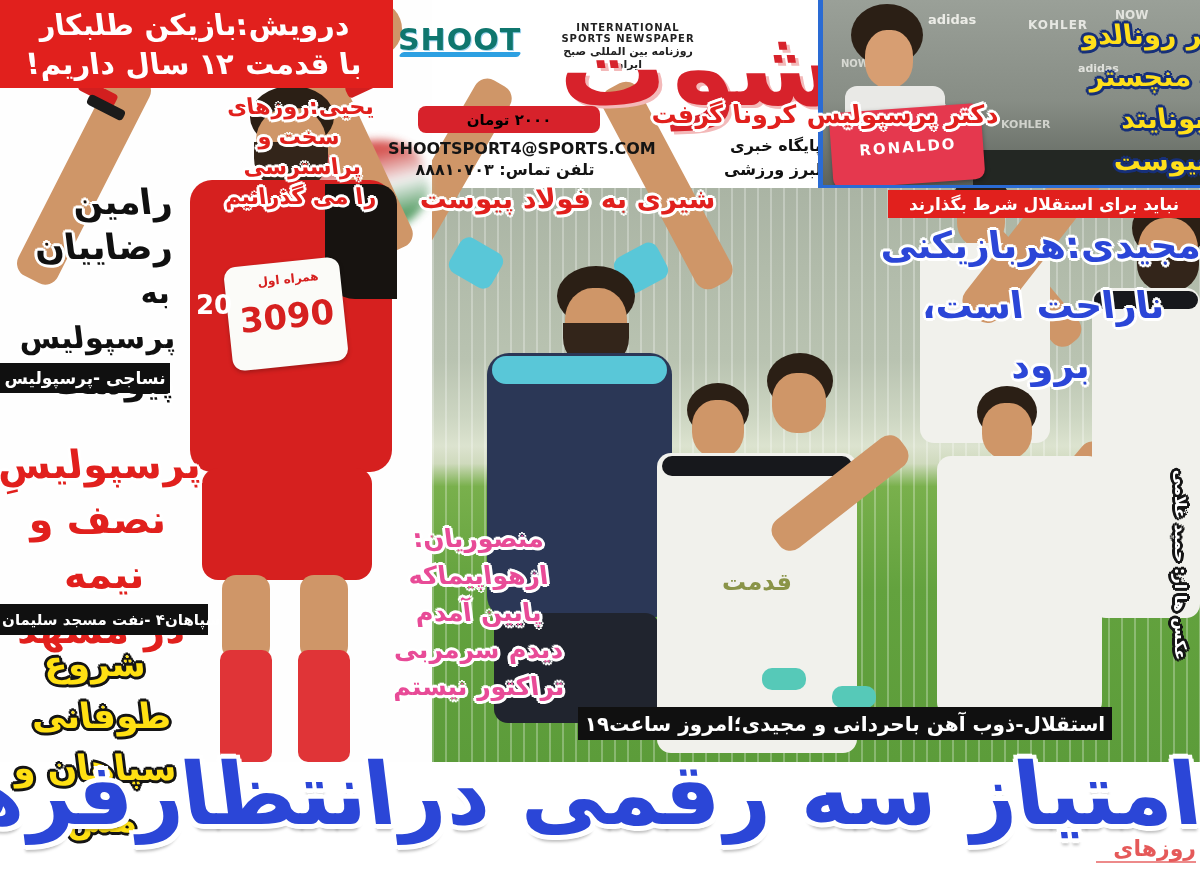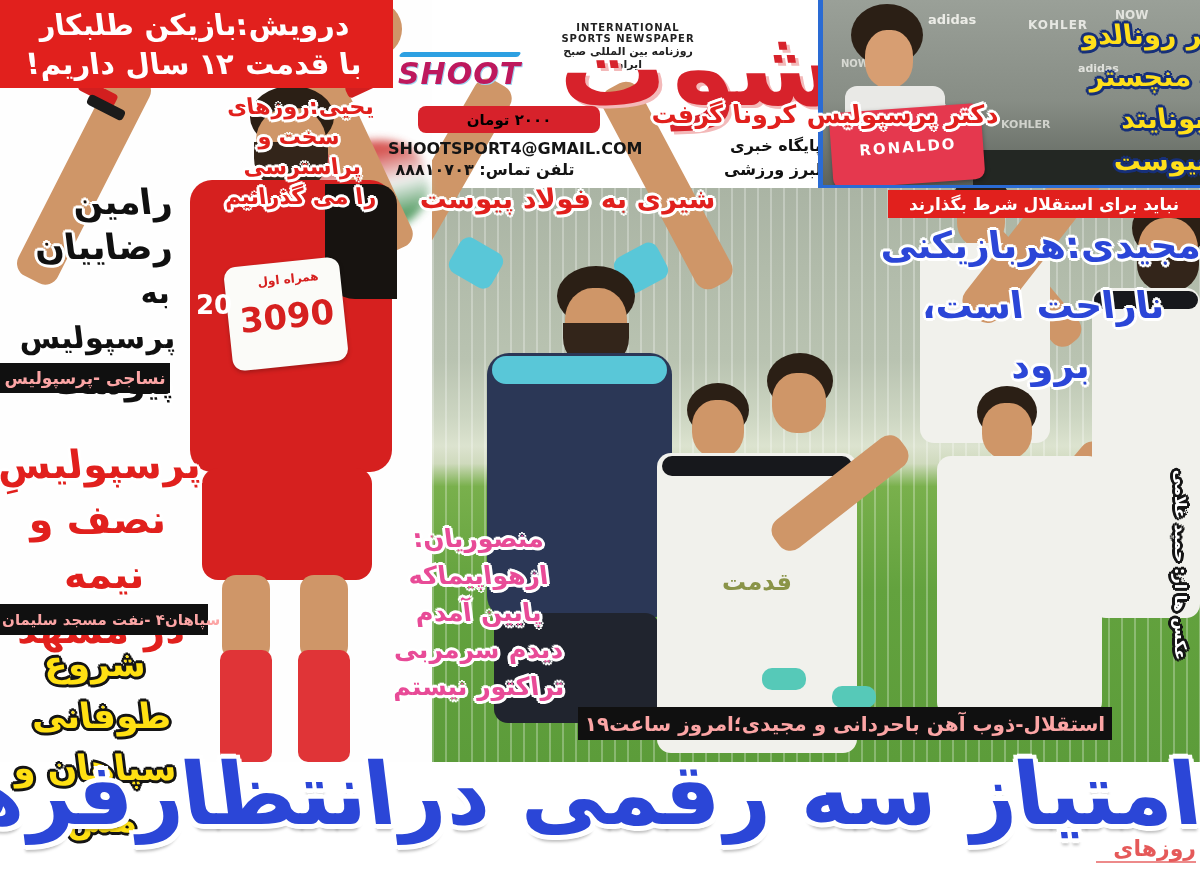--- a/index.html
+++ b/index.html
@@ -14,21 +14,21 @@
   
   .ow{text-shadow:-2px -2px 0 #fff,2px -2px 0 #fff,-2px 2px 0 #fff,2px 2px 0 #fff,
        -3px 0 0 #fff,3px 0 0 #fff,0 -3px 0 #fff,0 3px 0 #fff;}
   .ow-big{text-shadow:-4px -4px 0 #fff,4px -4px 0 #fff,-4px 4px 0 #fff,4px 4px 0 #fff,
        -5px 0 0 #fff,5px 0 0 #fff,0 -5px 0 #fff,0 5px 0 #fff,
        -2px -2px 0 #fff,2px 2px 0 #fff,2px -2px 0 #fff,-2px 2px 0 #fff,0 7px 3px rgba(0,0,0,.25);}
   .ok{text-shadow:-2px -2px 0 #151515,2px -2px 0 #151515,-2px 2px 0 #151515,2px 2px 0 #151515,
        -3px 0 0 #151515,3px 0 0 #151515,0 -3px 0 #151515,0 3px 0 #151515;}
   .onavy{text-shadow:-2px -2px 0 #17307a,2px -2px 0 #17307a,-2px 2px 0 #17307a,2px 2px 0 #17307a,
        -3px 0 0 #17307a,3px 0 0 #17307a,0 -3px 0 #17307a,0 3px 0 #17307a;}
-  .blackbar{background:#101010;color:#fca5a5;display:flex;align-items:center;justify-content:center;
+  .blackbar{background:#101010;color:#ffffff;display:flex;align-items:center;justify-content:center;
        font-weight:bold;white-space:nowrap;}
   
   .skin{background:#cf9668;border-radius:14px;}
   .hairball{background:#2b1f15;border-radius:50%;}
   .whitekit{background:#f1f1ec;border-radius:14px;}
   .seat-bg{background:
       repeating-linear-gradient(90deg,rgba(255,255,255,.28) 0 2px,rgba(0,0,0,0) 2px 13px),
       linear-gradient(180deg,#aab4a4 0%,#b9c3b1 30%,#cdd6c2 40%,#dce3cf 45%,#cfdabd 48%,
                       #79b04c 52%,#63a23e 70%,#5c9c3a 100%);}
 </style>
@@ -117,35 +117,35 @@
     <div class="b ctr lean" style="font-size:29px;line-height:40px;">با قدمت ۱۲ سال داریم!</div>
   </div>
 
   <div class="abs rtl ctr" style="left:200px;top:92px;width:200px;color:#e1201d;font-weight:bold;font-size:22px;line-height:30px;">
     <div class="ow lean">یحیی:روزهای</div>
     <div class="ow lean">سخت و پراسترسی</div>
     <div class="ow lean">را می گذرانیم</div>
   </div>
 
 
-  <div class="abs" style="left:398px;top:22px;width:130px;height:42px;color:#be185d;font-weight:bold;font-style:italic;font-size:30px;letter-spacing:1px;text-shadow:1px 1px 0 #9ed4f0;margin-top:34px;">SHOOT</div>
+  <div class="abs" style="left:398px;top:22px;width:130px;height:42px;color:#0f766e;font-weight:bold;font-size:30px;letter-spacing:1px;text-shadow:1px 1px 0 #9ed4f0;">SHOOT</div>
   <div class="abs" style="left:400px;top:52px;width:120px;height:5px;background:#2da0e2;border-radius:3px;transform:skewX(-30deg);"></div>
 
   <div class="abs ctr" style="left:548px;top:22px;width:160px;color:#222;">
     <div style="font-size:10px;letter-spacing:1px;font-weight:bold;">INTERNATIONAL</div>
     <div style="font-size:10px;letter-spacing:1px;font-weight:bold;">SPORTS NEWSPAPER</div>
     <div class="rtl b" style="font-size:11px;margin-top:1px;">روزنامه بین المللی صبح ایران</div>
   </div>
 
   <div class="abs rtl ctr b" style="left:560px;top:8px;width:280px;height:130px;color:#d7222b;font-size:108px;line-height:120px;transform:skewX(9deg);text-shadow:3px 3px 0 #f3b9b9;">شوت</div>
 
   <div class="abs rtl ctr" style="left:418px;top:106px;width:182px;height:27px;background:#d7222b;border-radius:8px;color:#000000;font-weight:bold;font-size:15px;line-height:29px;">۲۰۰۰ تومان</div>
 
-  <div class="abs ctr b" style="left:388px;top:139px;width:218px;font-size:16px;color:#141414;">SHOOTSPORT4@GMAIL.COM</div>
-  <div class="abs rtl ctr b" style="left:385px;top:160px;width:200px;font-size:16px;color:#141414;">تلفن تماس: ۸۸۸۱۰۷۰۳</div>
+  <div class="abs ctr b" style="left:388px;top:139px;width:218px;font-size:16px;color:#141414;">SHOOTSPORT4@SPORTS.COM</div>
+  <div class="abs rtl ctr b" style="left:405px;top:160px;width:200px;font-size:16px;color:#141414;">تلفن تماس: ۸۸۸۱۰۷۰۳</div>
 
   <div class="abs rtl ctr b" style="left:718px;top:134px;width:115px;font-size:16px;line-height:24px;color:#111;">
     <div>پایگاه خبری</div>
     <div>البرز ورزشی</div>
   </div>
 
   <div class="abs" style="left:818px;top:0;width:442px;height:188px;border-left:5px solid #2a6bd4;border-bottom:3px solid #2a6bd4;
        background:linear-gradient(180deg,#9aa098 0%,#878d85 55%,#5d635c 100%);overflow:hidden;">
     <span class="abs" style="left:105px;top:12px;color:rgba(245,245,240,.9);font-size:13px;font-weight:bold;">adidas</span>
     <span class="abs" style="left:205px;top:18px;color:rgba(245,245,240,.85);font-size:12px;font-weight:bold;letter-spacing:1px;">KOHLER</span>

